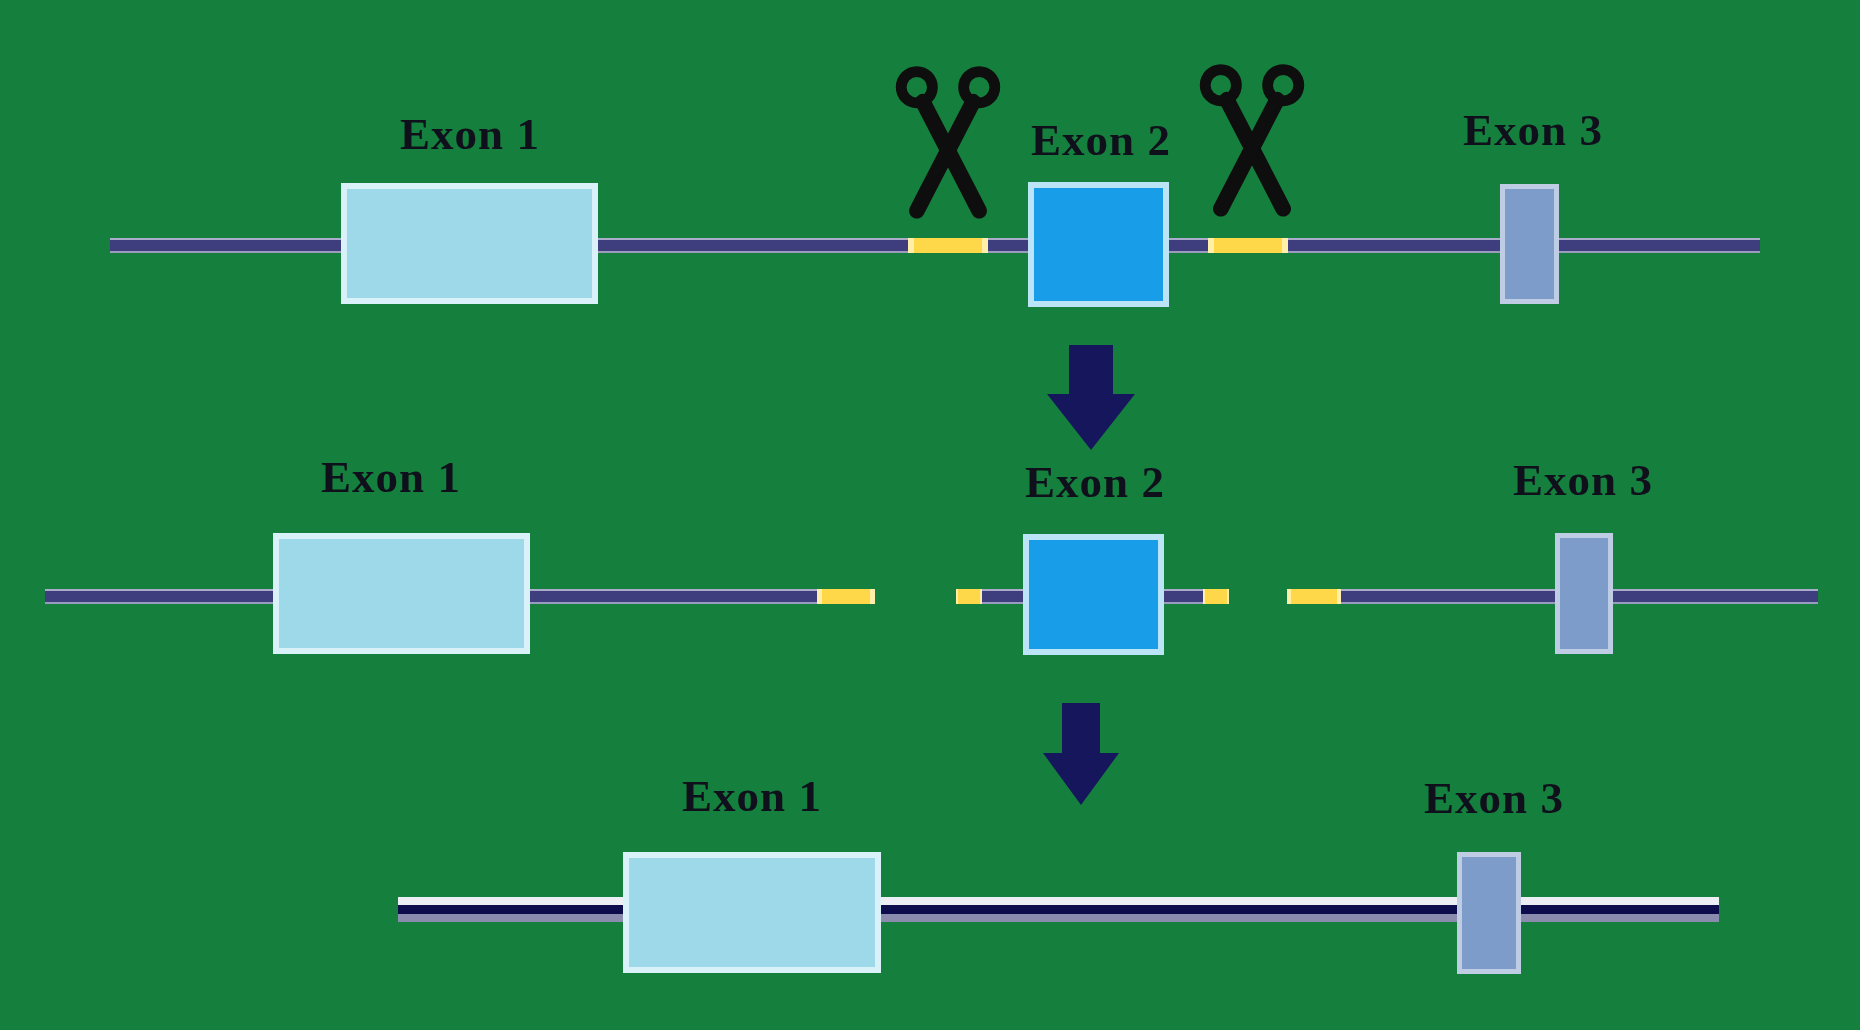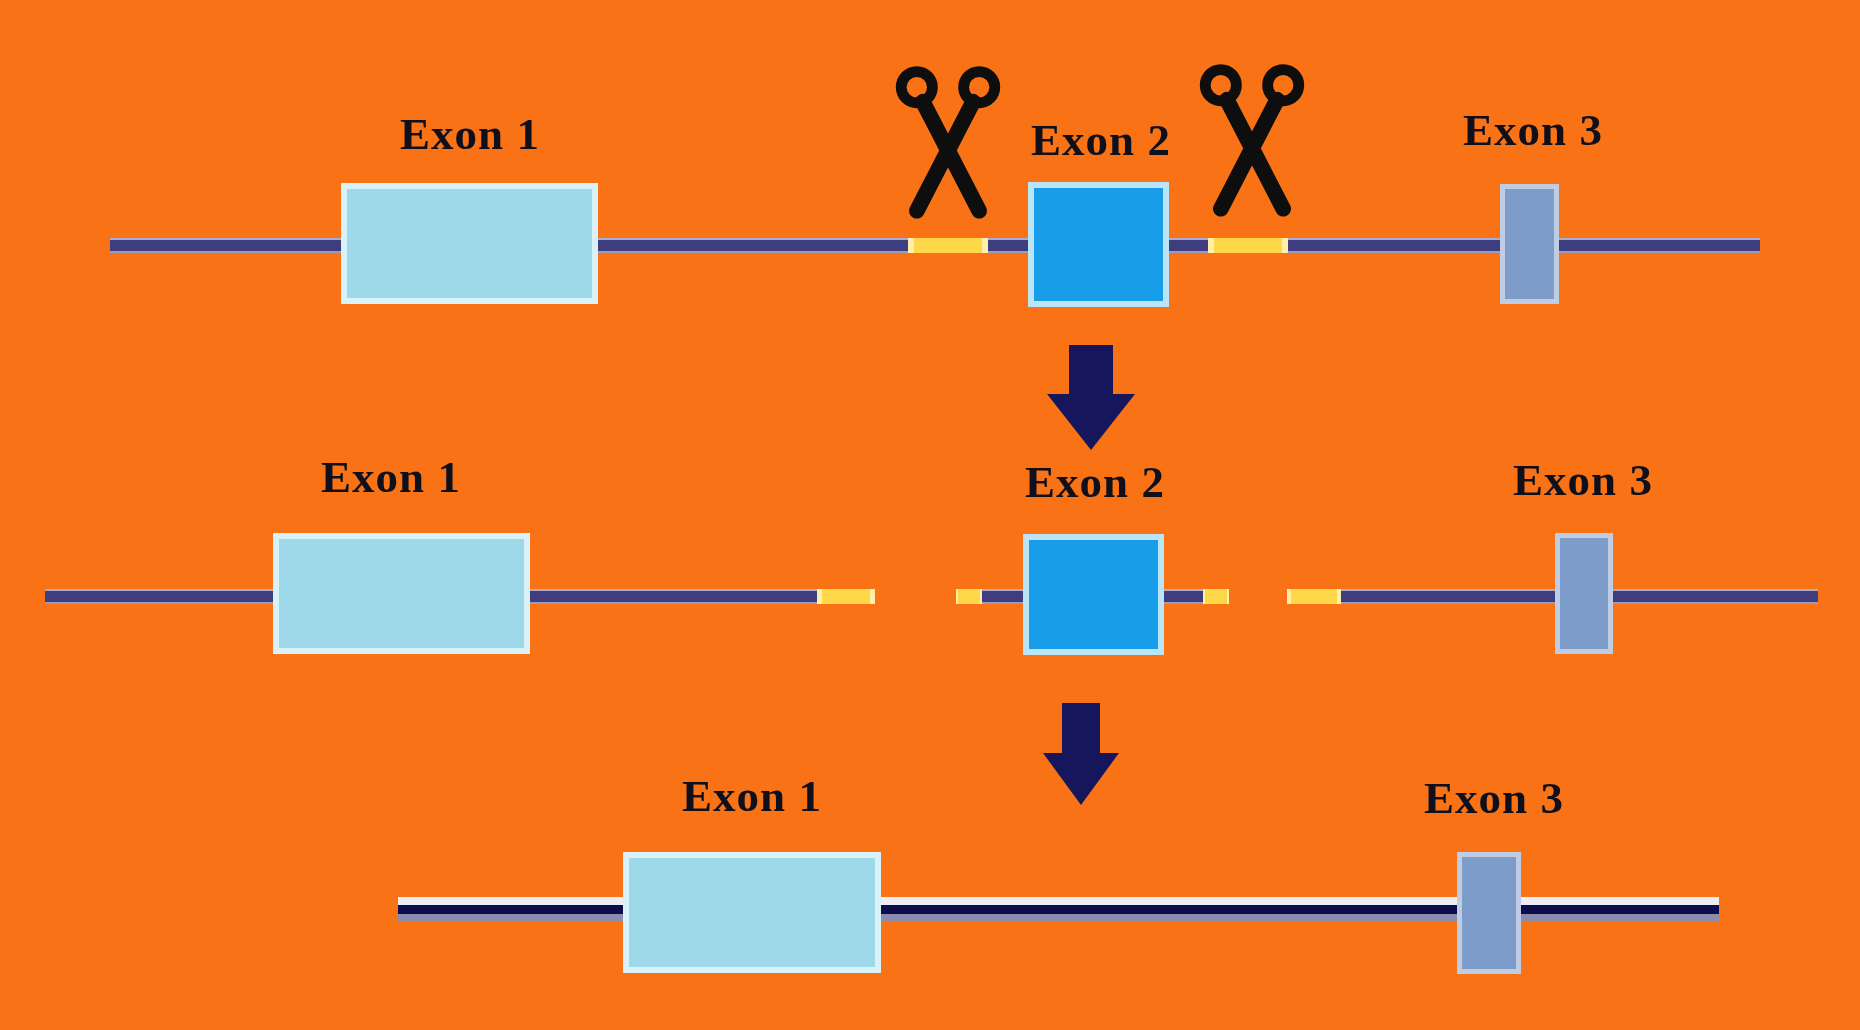--- a/index.html
+++ b/index.html
@@ -1,17 +1,17 @@
 <!DOCTYPE html>
 <html style="--dna-line: #3E3E7E; --dna-line-bottom: #0D0D4D; --cut-site: #FFD84A; --exon1-fill: #9ED9EA; --exon1-border: #D9F1F8; --exon2-fill: #189EE9; --exon2-border: #BCE4F7; --exon3-fill: #7E9CC9; --exon3-border: #BFCDE4; --arrow: #16165C; --scissors: #0E0E0E; --label-text: #10101C;"><head>
 <meta charset="utf-8">
 <style>
   html,body{margin:0;padding:0;background:#ffffff;}
   .stage{
-    position:relative;width:1860px;height:1030px;background:#f97316;overflow:hidden;
+    position:relative;width:1860px;height:1030px;background:#15803d;overflow:hidden;
     font-family:"Liberation Serif","DejaVu Serif",serif;
   }
   
   .line{
     position:absolute;height:15px;
     background:linear-gradient(180deg,#ababcb 0 14%,var(--dna-line,#3E3E7E) 14% 86%,#9b9bbd 86% 100%);
   }
   .line-dark{
     position:absolute;height:25px;
     background:linear-gradient(180deg,#EDEDF5 0 30%,var(--dna-line-bottom,#0D0D4D) 30% 66%,#8B8BAD 66% 100%);

